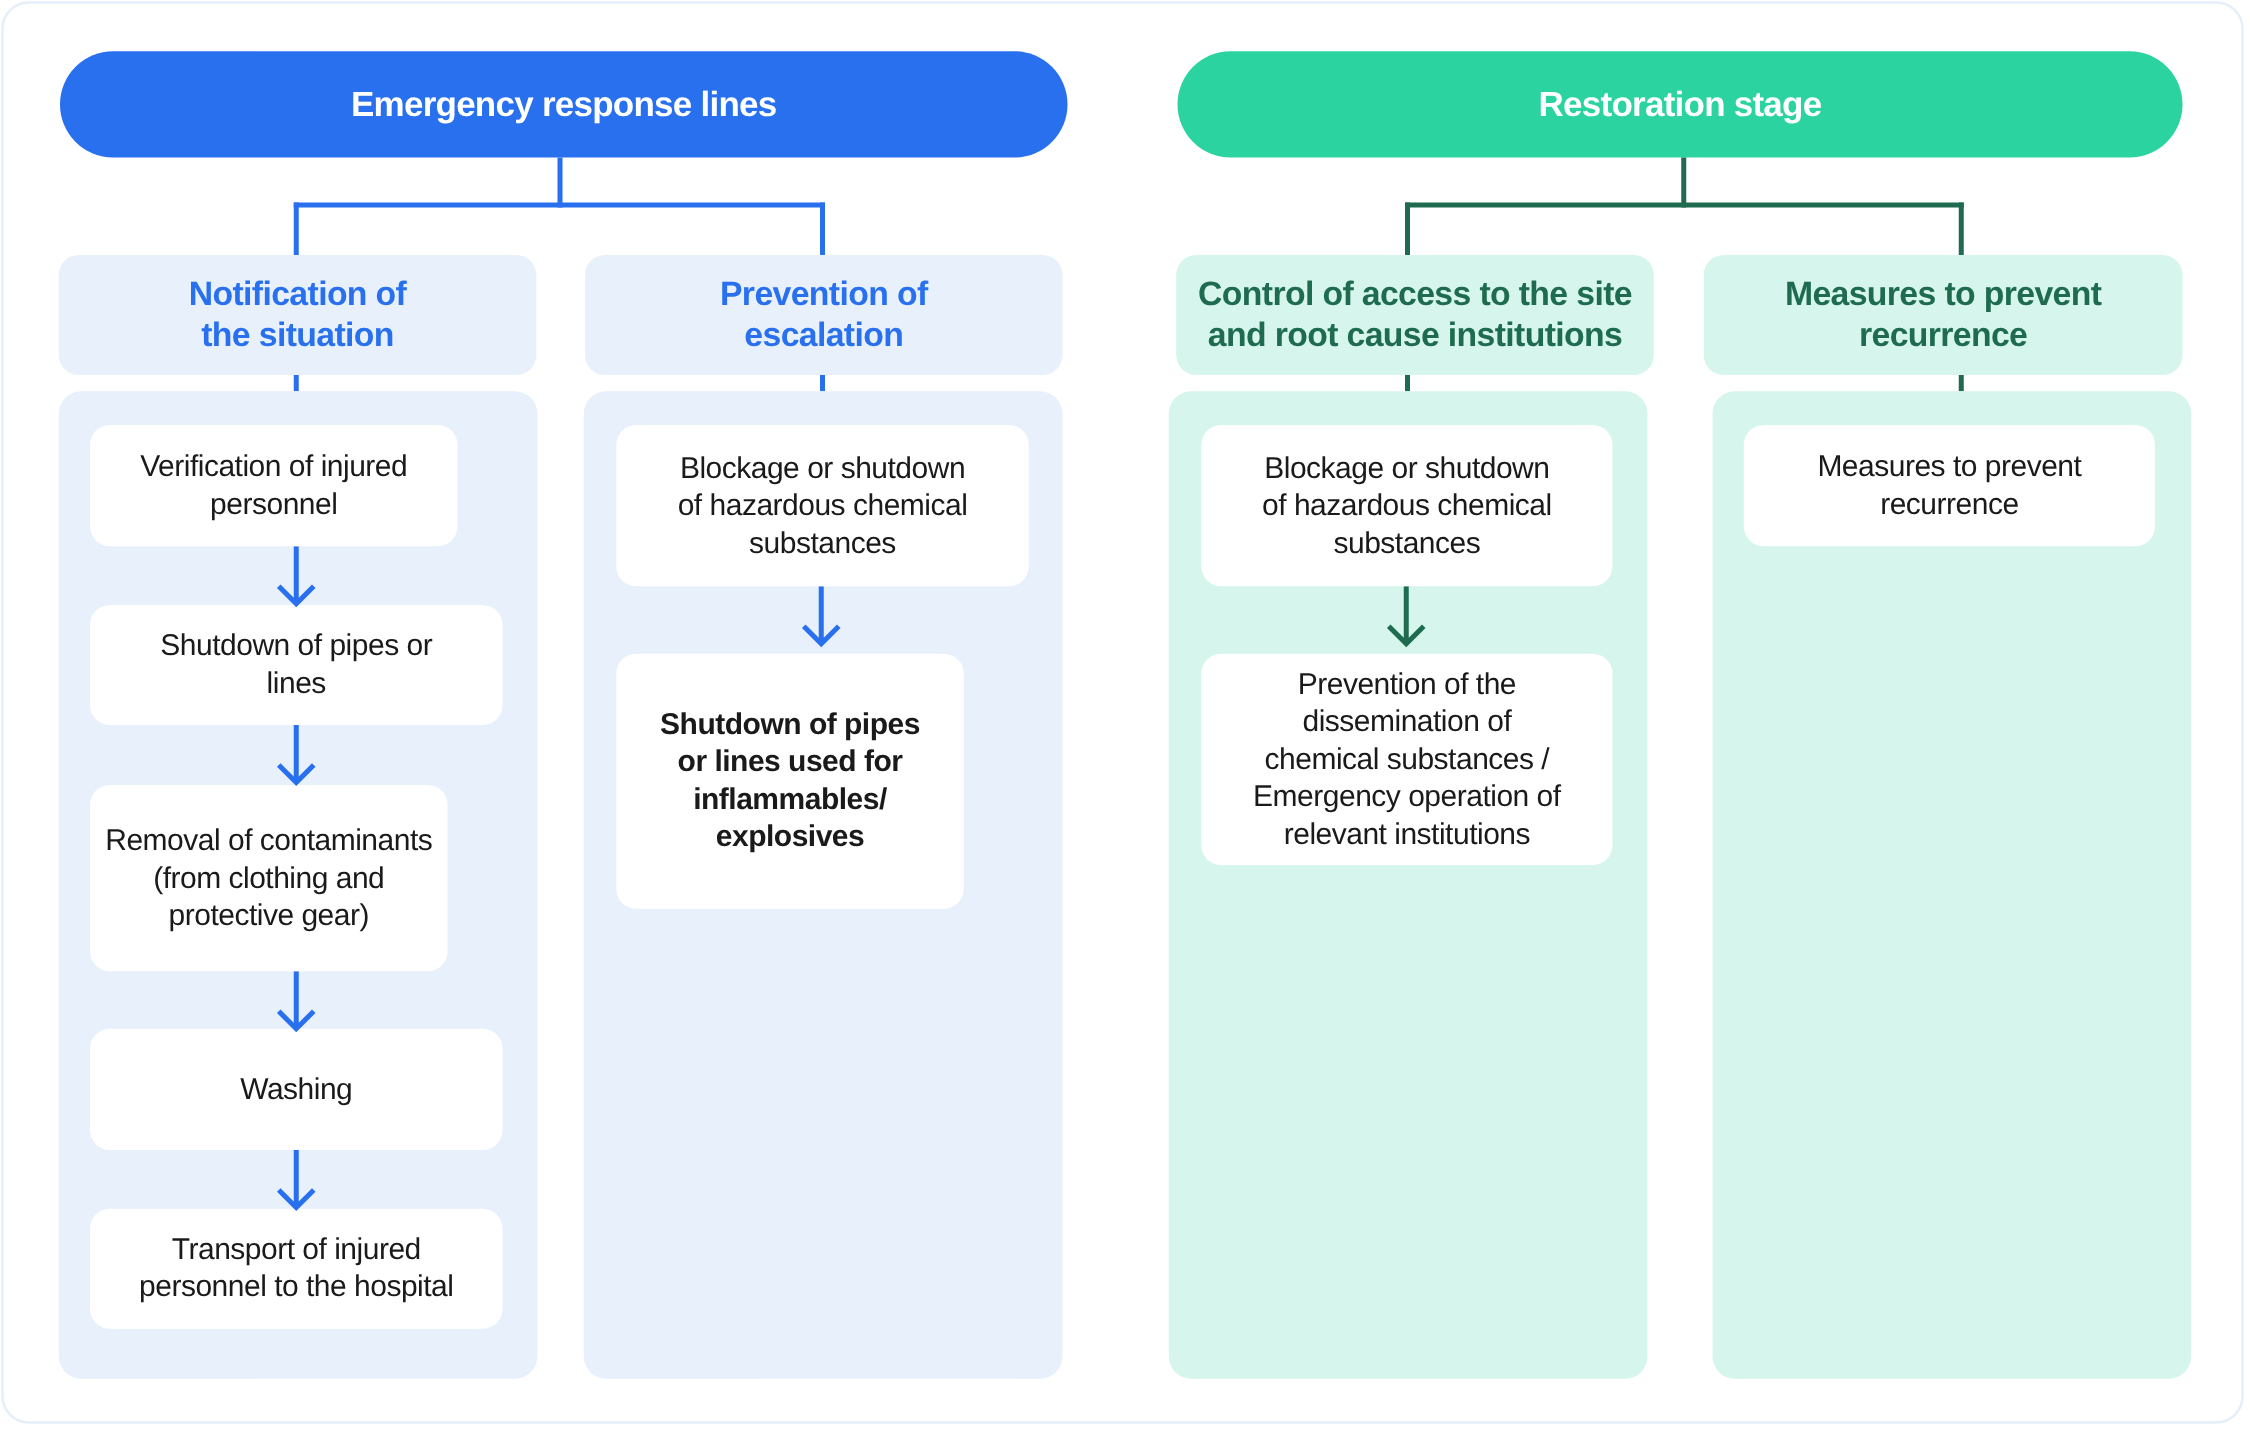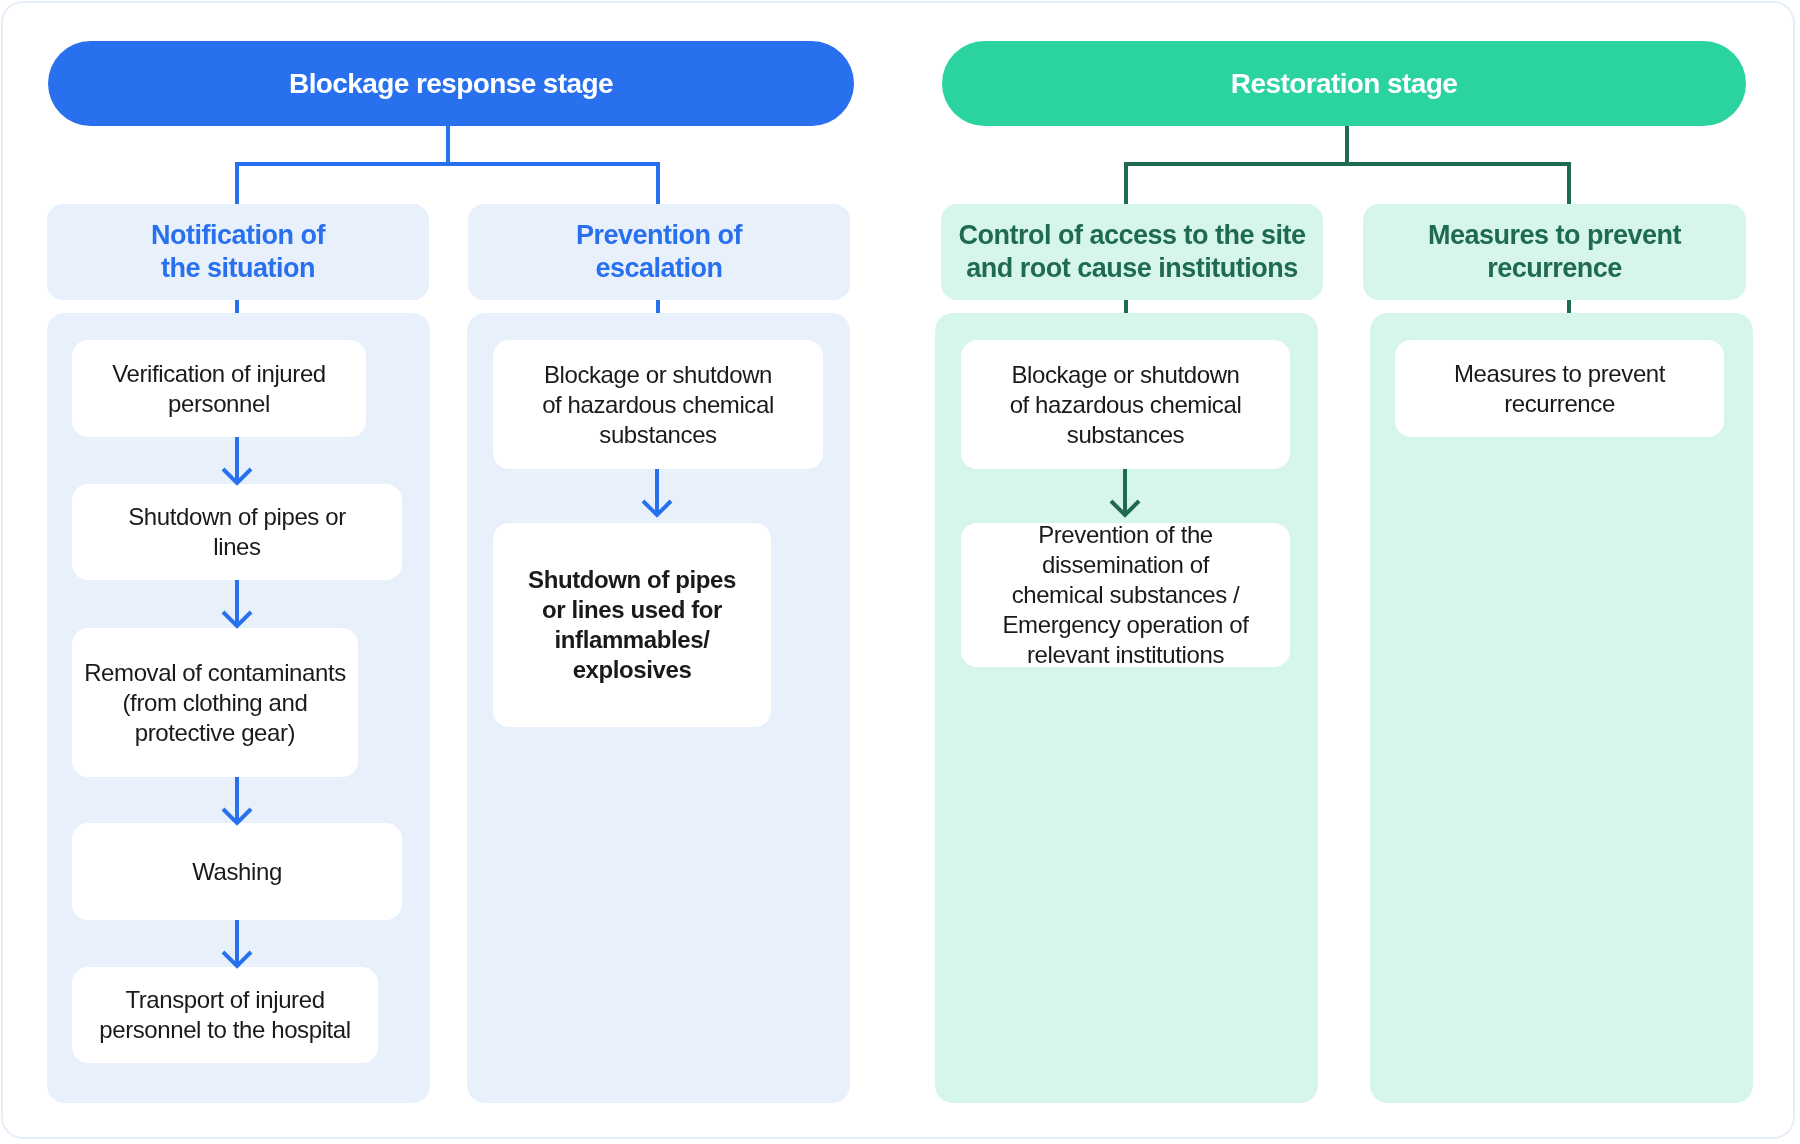--- a/index.html
+++ b/index.html
@@ -28,21 +28,21 @@
             white-space: pre-line; }
     .arrow { position: absolute; width: 40px; height: 50px; }
     .arrow svg { display: block; }
   </style>
 </head>
 <body>
 
 <div class="frame"></div>
 
 <div class="abs pill blue">
-  <span>Blockage response stage</span>
+  <span>Emergency response lines</span>
 </div>
 <div class="abs pill green">
   <span>Restoration stage</span>
 </div>
 
 <div class="line blue" style="left:446px;top:126px;width:4px;height:40px;"></div>
 <div class="line blue" style="left:235px;top:162px;width:425px;height:4px;"></div>
 <div class="line blue" style="left:235px;top:162px;width:4px;height:42px;"></div>
 <div class="line blue" style="left:656px;top:162px;width:4px;height:42px;"></div>
 <div class="line blue" style="left:235px;top:300px;width:4px;height:13px;"></div>
@@ -86,21 +86,21 @@
 lines</span>
 </div>
 <div class="abs card" style="left:72px;top:628px;width:286px;height:149px;">
   <span>Removal of contaminants
 (from clothing and
 protective gear)</span>
 </div>
 <div class="abs card" style="left:72px;top:823px;width:330px;height:97px;">
   <span>Washing</span>
 </div>
-<div class="abs card" style="left:72px;top:967px;width:306px;height:96px;">
+<div class="abs card" style="left:72px;top:967px;width:330px;height:96px;">
   <span>Transport of injured
 personnel to the hospital</span>
 </div>
 
 <div class="arrow" style="left:217px;top:437px;">
   <svg width="40" height="50" viewBox="0 0 40 50">
       <path d="M20 0 V46 M6 32 L20 46 L34 32" fill="none" stroke="#2870EE" stroke-width="4"></path>
     </svg>
 </div>
 <div class="arrow" style="left:217px;top:580px;">
@@ -139,21 +139,21 @@
 <div class="abs card" style="left:961px;top:340px;width:329px;height:129px;">
   <span>Blockage or shutdown
 of hazardous chemical
 substances</span>
 </div>
 <div class="arrow" style="left:1105px;top:469px;">
   <svg width="40" height="50" viewBox="0 0 40 50">
       <path d="M20 0 V46 M6 32 L20 46 L34 32" fill="none" stroke="#1E6B50" stroke-width="4"></path>
     </svg>
 </div>
-<div class="abs card" style="left:961px;top:523px;width:329px;height:144px;">
+<div class="abs card" style="left:961px;top:523px;width:329px;height:169px;">
   <span>Prevention of the
 dissemination of
 chemical substances /
 Emergency operation of
 relevant institutions</span>
 </div>
 
 <div class="abs card" style="left:1395px;top:340px;width:329px;height:97px;">
   <span>Measures to prevent
 recurrence</span>

